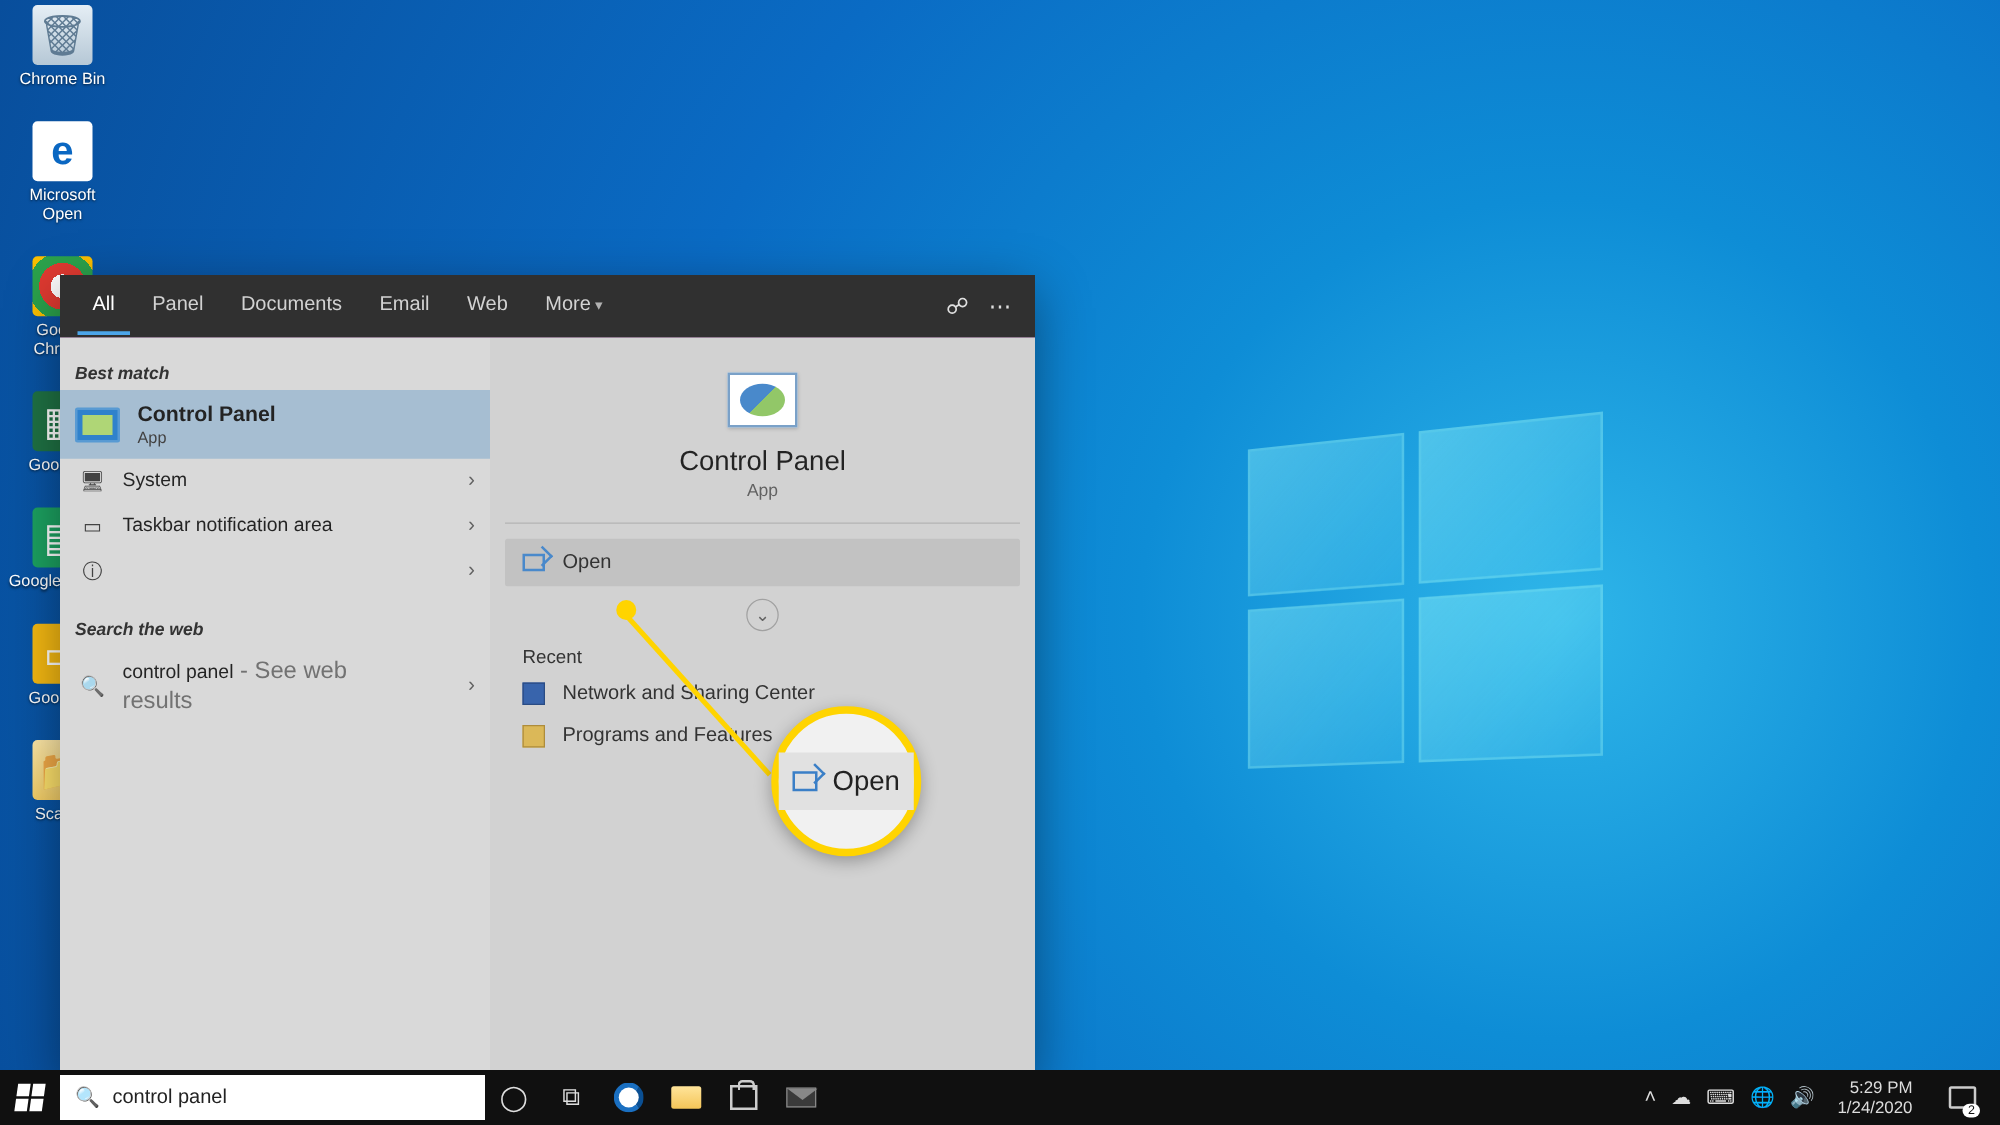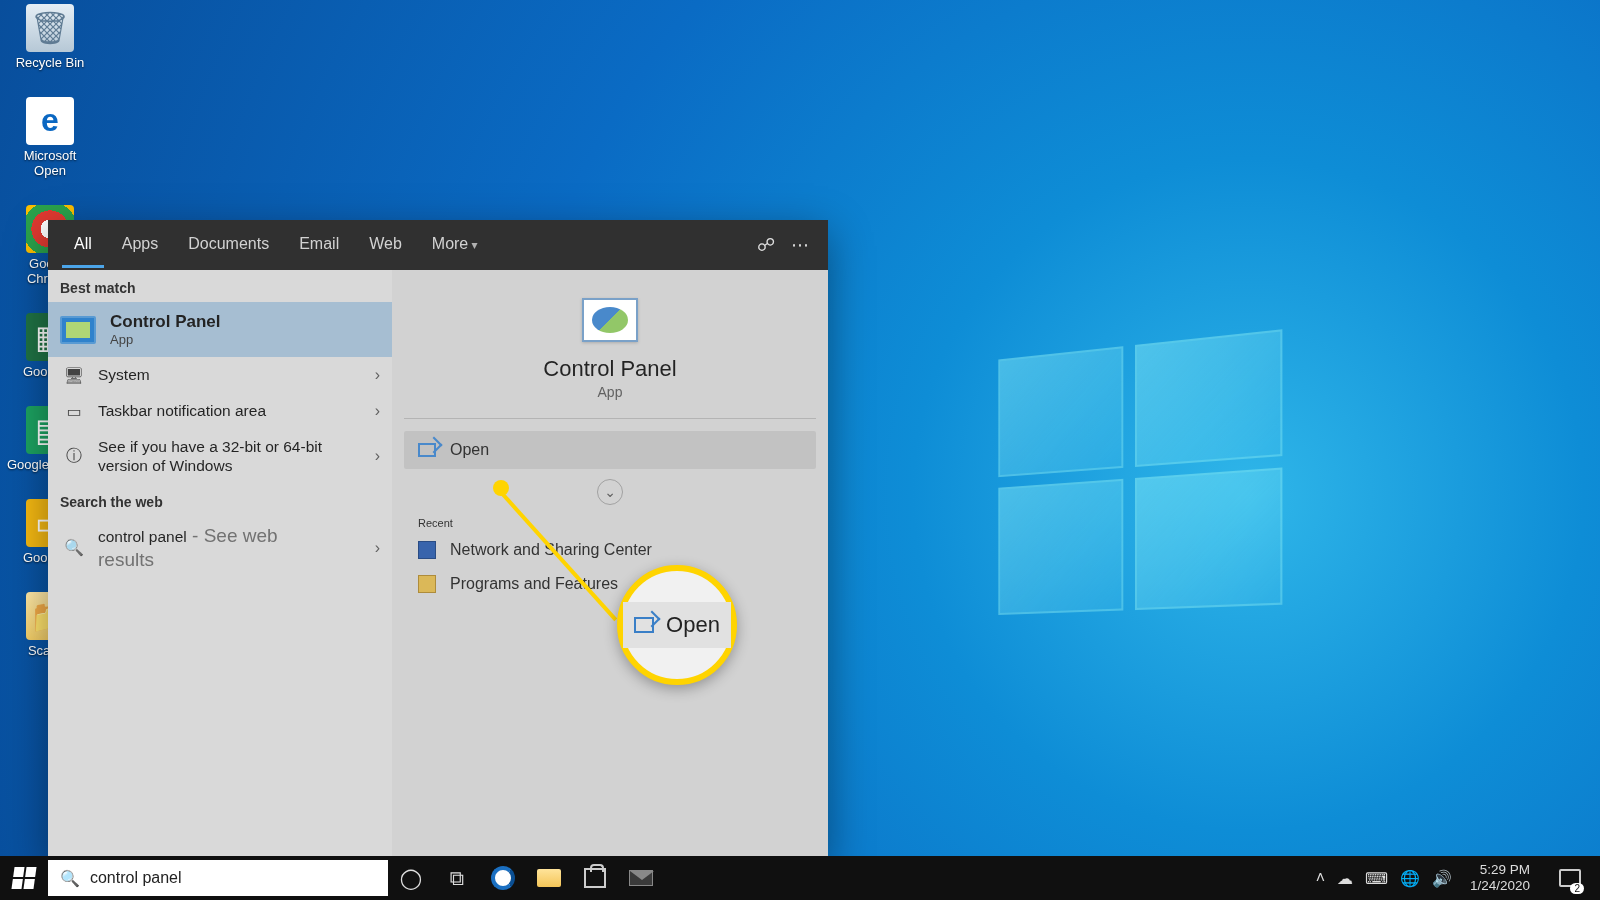--- a/index.html
+++ b/index.html
@@ -56,21 +56,21 @@
   .tabs .tab { padding:12px 12px; cursor:pointer; color:#cfcfcf; border-bottom:3px solid transparent; }
   .tabs .tab.active { color:#fff; border-bottom:3px solid #3d9ee8; }
   .tabs .tab.more::after { content:" ▾"; font-size:12px; opacity:.8; }
   .tabs .spacer { flex:1; }
   .tabs .headicon { width:28px; text-align:center; cursor:pointer; color:#ddd; font-size:18px; }
 
   .body { flex:1; display:flex; min-height:0; }
 
   
   .leftcol { width:344px; background:#d6d6d6; display:flex; flex-direction:column; }
-  .sect-label { font-size:14px; font-weight:600; color:#222; padding:10px 12px 6px; }
+  .sect-label { font-size:14px; font-weight:600; color:#222; padding:20px 12px 6px;font-style:italic; }
   .best-match {
     display:flex; align-items:center; gap:14px; padding:10px 12px;
     background:#9fb9cf;
   }
   .best-match .cp-icon {
     width:36px; height:28px; background:#1e78c8; border:2px solid #4a92d0;
     border-radius:2px; position:relative;
   }
   .best-match .cp-icon::after{
     content:""; position:absolute; left:4px; top:4px; right:4px; bottom:4px;
@@ -106,21 +106,21 @@
     background:#bdbdbd; border-radius:2px; cursor:pointer;
   }
   .action-row .oicon { width:18px; height:14px; border:2px solid #3a7fc7; position:relative; }
   .action-row .oicon::after{ content:""; position:absolute; right:-6px; top:-6px; width:10px; height:10px;
     border-top:2px solid #3a7fc7; border-right:2px solid #3a7fc7; transform:rotate(45deg); }
 
   .expand { text-align:center; margin:10px 0 4px; }
   .expand .circ { display:inline-flex; width:26px; height:26px; border:1px solid #9a9a9a; border-radius:50%;
     align-items:center; justify-content:center; color:#555; font-size:14px; cursor:pointer; }
 
-  .recent-label { font-size:11px; color:#222; padding:8px 14px 4px; }
+  .recent-label { font-size:15px; color:#222; padding:8px 14px 4px; }
   .recent-row { display:flex; align-items:center; gap:14px; padding:8px 14px; cursor:pointer; }
   .recent-row .ric { width:18px; height:18px; background:#2857a5; border:1px solid #183d7a; }
   .recent-row.prog .ric { background:#d8b24a; border-color:#a8832b; }
 
   
   .callout-line {
     position:absolute; left:498px; top:487px; width:176px; height:4px; background:#ffd400;
     transform-origin:left center; transform:rotate(48deg);
   }
   .callout-dot {
@@ -170,21 +170,21 @@
 <div class="winlogo">
   <div class="pane tl"></div>
     <div class="pane tr"></div>
     <div class="pane bl"></div>
     <div class="pane br"></div>
 </div>
 
 <div class="desktop-icons">
   <div class="di">
     <div class="glyph bin">🗑</div>
-    <div class="label">Recycle Bin</div>
+    <div class="label">Chrome Bin</div>
   </div>
   <div class="di">
     <div class="glyph edge">
         <b>e</b>
       </div>
     <div class="label">Microsoft Open</div>
   </div>
   <div class="di">
     <div class="glyph chrome"></div>
     <div class="label">Google Chrome</div>
@@ -203,21 +203,21 @@
   </div>
   <div class="di">
     <div class="glyph folder">📁</div>
     <div class="label">Scanne</div>
   </div>
 </div>
 
 <div class="search-panel">
   <div class="tabs">
     <div class="tab active">All</div>
-    <div class="tab">Apps</div>
+    <div class="tab">Panel</div>
     <div class="tab">Documents</div>
     <div class="tab">Email</div>
     <div class="tab">Web</div>
     <div class="tab more">More</div>
     <div class="spacer"></div>
     <div class="headicon">☍</div>
     <div class="headicon">⋯</div>
   </div>
 
   <div class="body">
@@ -242,21 +242,20 @@
       <div class="row">
         <div class="rl">
             <div class="ic">▭</div>
           <div class="txt">Taskbar notification area</div>
           </div>
         <div class="chev">›</div>
       </div>
       <div class="row">
         <div class="rl">
             <div class="ic">ⓘ</div>
-          <div class="txt">See if you have a 32-bit or 64-bit version of Windows</div>
           </div>
         <div class="chev">›</div>
       </div>
 
       <div class="sect-label">Search the web</div>
       <div class="row">
         <div class="rl">
             <div class="ic">🔍</div>
           <div class="txt"><span>control panel</span><span class="hint"> - See web results</span></div>
           </div>

